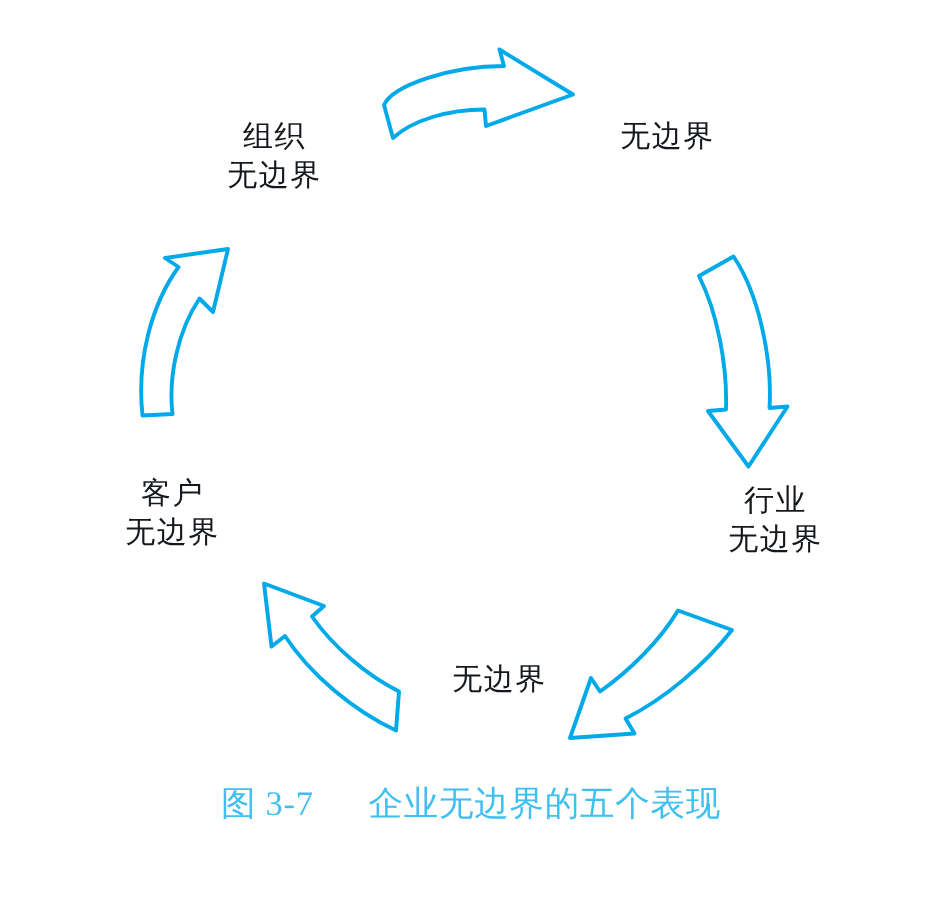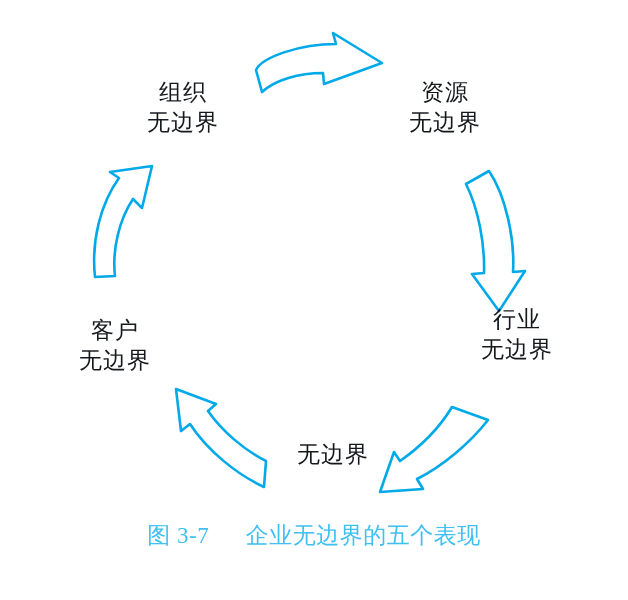--- a/index.html
+++ b/index.html
@@ -23,34 +23,34 @@
     left: 0;
     top: 0;
     width: 628px;
     height: 600px;
   }
   .node-label {
     position: absolute;
     text-align: center;
     color: #15181c;
     font-family: "Liberation Serif", "DejaVu Serif", serif;
-    font-size: 23px;
+    font-size: 20px;
     line-height: 1.32;
     letter-spacing: 1px;
     white-space: nowrap;
     user-select: none;
   }
   .node-label .line1,
   .node-label .line2 {
     display: block;
   }
   
   #label-organization { left: 108px; top: 78px;  width: 150px; }
   #label-resource     { left: 370px; top: 78px;  width: 150px; }
-  #label-industry     { left: 442px; top: 305px; width: 150px; }
+  #label-industry     { left: 442px; top: 321px; width: 150px; }
   #label-product      { left: 258px; top: 440px; width: 150px; }
   #label-customer     { left: 40px;  top: 316px; width: 150px; }
 
   #figure-caption {
     position: absolute;
     left: 0;
     top: 520px;
     width: 628px;
     text-align: center;
     color: #3fc0f0;
@@ -130,21 +130,20 @@
                Z" fill="#ffffff" stroke="#00a9e8" stroke-width="2.6" stroke-linejoin="round" stroke-linecap="round"></path>
     </g>
   </svg>
 
   <div class="node-label" id="label-organization">
     <span class="line1">组织</span>
     <span class="line2">无边界</span>
   </div>
 
   <div class="node-label" id="label-resource">
-    <span class="line1">资源</span>
     <span class="line2">无边界</span>
   </div>
 
   <div class="node-label" id="label-industry">
     <span class="line1">行业</span>
     <span class="line2">无边界</span>
   </div>
 
   <div class="node-label" id="label-product">
     <span class="line2">无边界</span>

